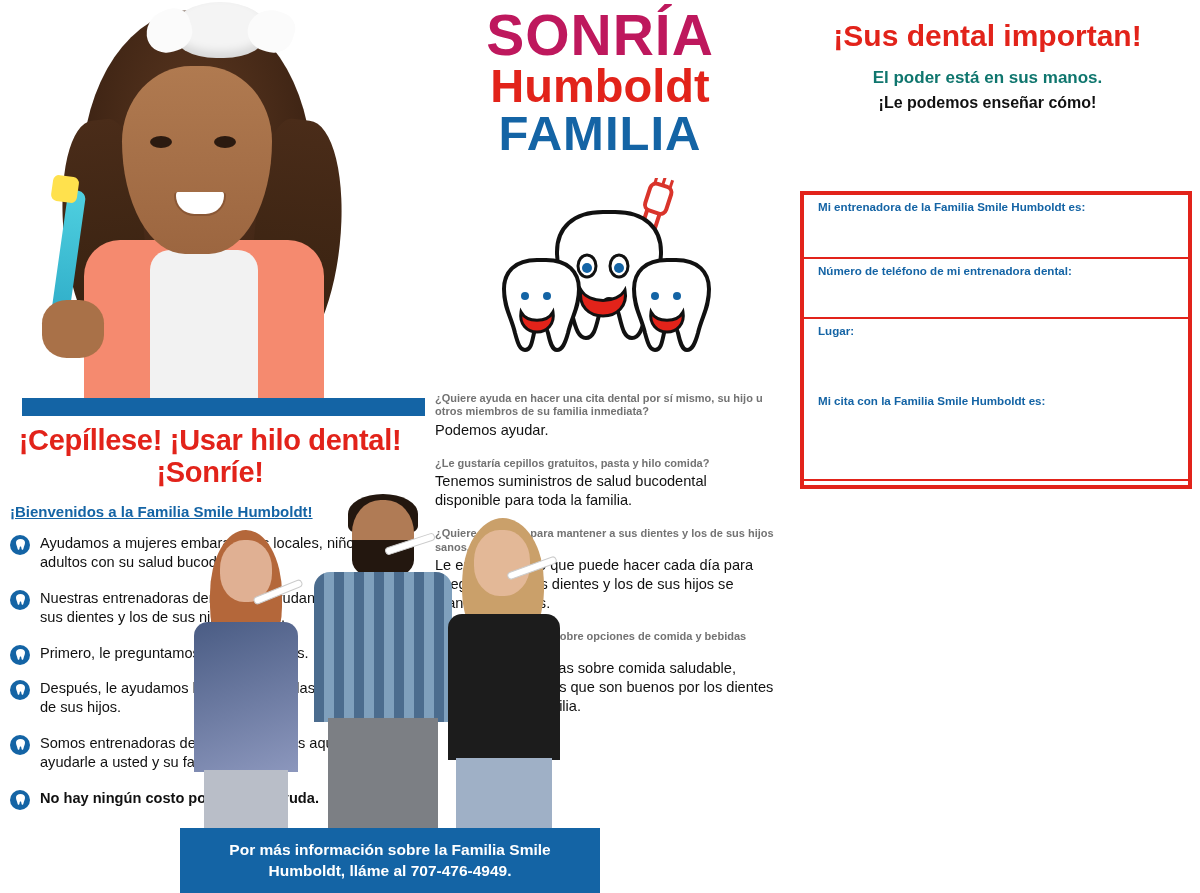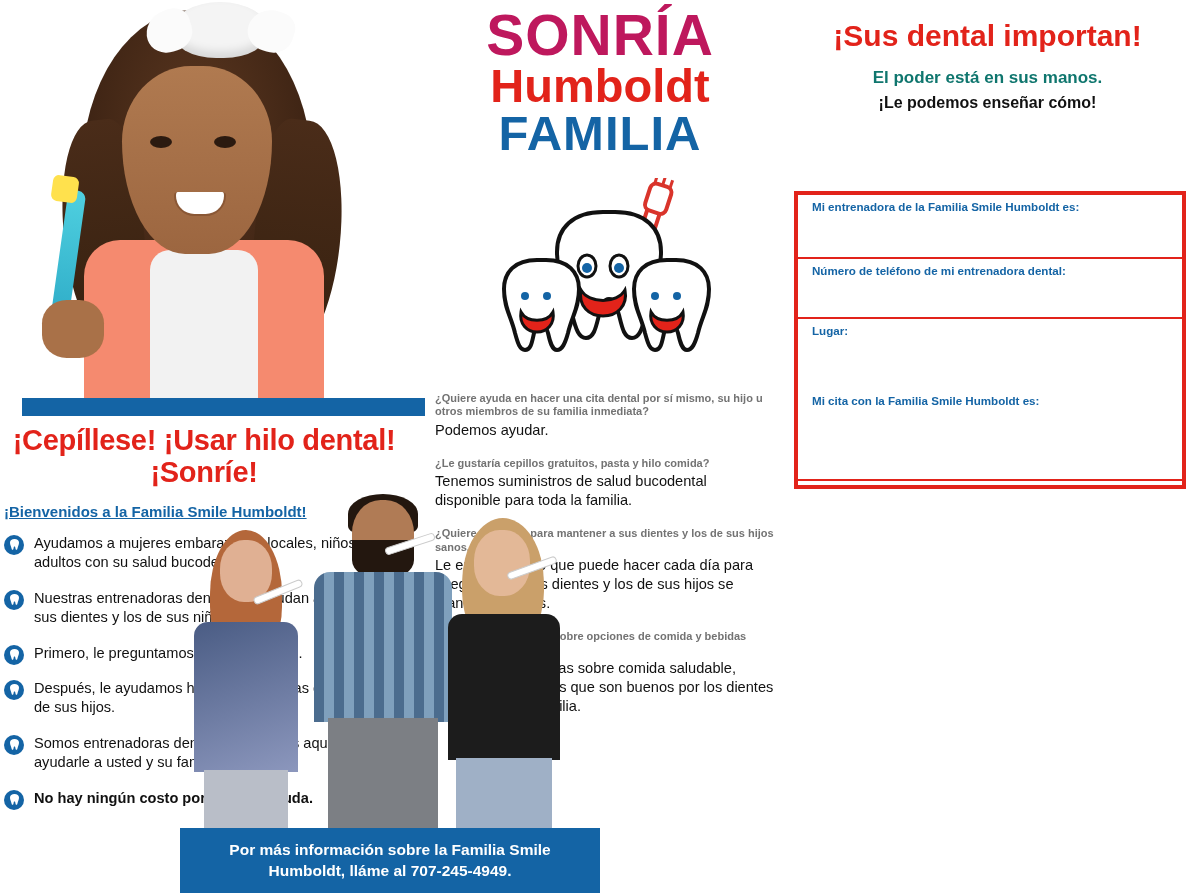--- a/index.html
+++ b/index.html
@@ -90,21 +90,21 @@
   }
   .girl-hand {
     position:absolute; left:20px; top:300px; width:62px; height:58px;
     background:#a97148; border-radius:40%;
   }
 
   .blue-rule {
     position:absolute; left:22px; top:398px; width:403px; height:18px;
     background:#1464a5;
   }
-  .left-content { position:absolute; left:4px; top:424px; width:400px; }
+  .left-content { position:absolute; left:10px; top:424px; width:400px; }
   .left-title {
     color:#e2231a; font-size:29px; font-weight:bold; line-height:1.12;
     text-align:center; letter-spacing:-0.3px;
   }
   .left-sub {
     color:#1464a5; font-size:15px; font-weight:bold; margin-top:14px;text-decoration:underline;
   }
   ul.bullets { list-style:none; margin-top:14px; }
   ul.bullets li {
     position:relative; padding-left:30px; margin-bottom:16px;
@@ -143,21 +143,21 @@
   
   .panel-right { width: 425px; height:893px; position:relative; background:#fff; }
   .r-title {
     color:#e2231a; font-size:30px; font-weight:bold; text-align:center;
     line-height:1.08; margin-top:20px;
   }
   .r-sub1 { color:#0f766e; font-size:17px; font-weight:bold; text-align:center; margin-top:16px; }
   .r-sub2 { color:#111; font-size:16px; font-weight:bold; text-align:center; margin-top:6px; }
 
   .form-box {
-    position:absolute; left:19px; top:191px; width:392px; height:298px;
+    position:absolute; left:25px; top:191px; width:392px; height:298px;
     border:4px solid #e2231a; background:#fff;
   }
   .form-row { position:relative; }
   .form-label {
     color:#1464a5; font-size:11.6px; font-weight:bold;
     padding:5px 0 0 14px;
   }
   .form-line { border-bottom:2px solid #e2231a; }
   .fr1 { height:64px; }
   .fr2 { height:60px; }
@@ -371,16 +371,16 @@
     <div class="fp-person fp-mom">
       <div class="hair"></div>
         <div class="head"></div>
         <div class="torso"></div>
         <div class="pants"></div>
       <div class="mini-brush" style="left:72px; top:46px; transform:rotate(-20deg);"></div>
     </div>
   </div>
 
   <div class="footer-bar">
-    <div class="txt">Por más información sobre la Familia Smile Humboldt, lláme al 707-245-4949.</div>
+    <div class="txt">Por más información sobre la Familia Smile Humboldt, lláme al 707-476-4949.</div>
   </div>
 
 </div>
 
 </body></html>

